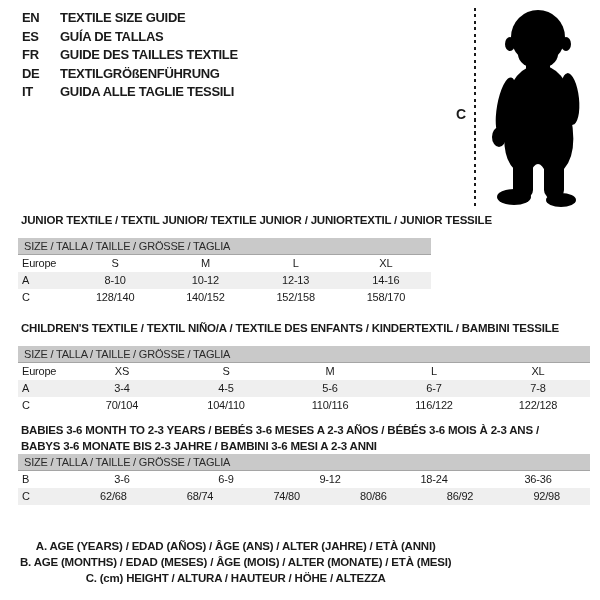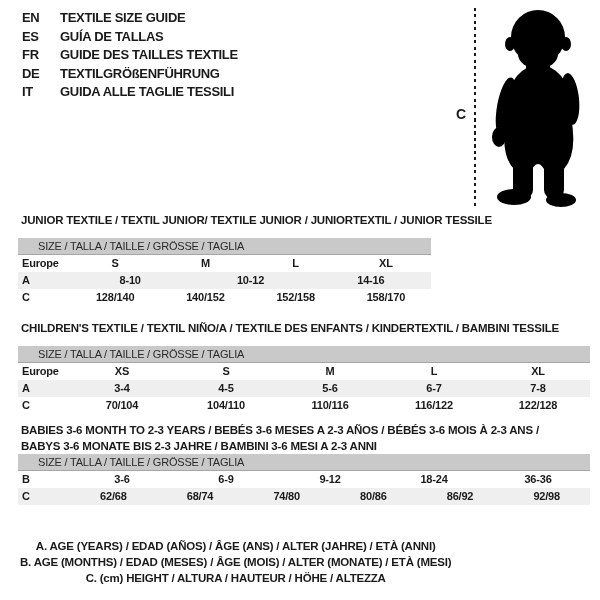--- a/index.html
+++ b/index.html
@@ -23,22 +23,22 @@
   
   .size-table { position:absolute; left:18px; }
   .t1 { top:214px; width:413px; }
   .t2 { top:322px; width:572px; }
   .t3 { top:423px; width:572px; }
   .t-title { font-weight:bold; font-size:11.5px; letter-spacing:-0.2px; margin-left:3px; white-space:nowrap; }
   .t1 .t-title, .t2 .t-title { margin-bottom:12px; }
   .t3 .t-title { line-height:15.5px; }
   .t3 .t-title-wrap { margin-bottom:0; }
   .t-head { height:17px; line-height:16px; background:var(--bar,#c9c9c9); border-bottom:1px solid #a5a5a5;
-    padding-left:20px; font-size:11px; letter-spacing:-0.2px; color:#2a2a2a; }
-  .t-row { display:flex; height:17px; line-height:17px; font-size:11px; letter-spacing:-0.2px;font-weight:bold; }
+    padding-left:6px; font-size:11px; letter-spacing:-0.2px; color:#2a2a2a; }
+  .t-row { display:flex; height:17px; line-height:17px; font-size:11px; letter-spacing:-0.2px; }
   .t-row.alt { background:var(--alt,#efefef); }
   .t-label { width:52px; padding-left:4px; }
   .t-cell { flex:1; text-align:center; }
 
   
   .legend { position:absolute; left:20px; top:538px; }
   .legend-line { font-weight:bold; font-size:11.5px; line-height:16px; letter-spacing:-0.2px; white-space:nowrap;text-align:center; }
 </style>
 </head>
 <body>
@@ -97,20 +97,21 @@
       <span class="t-label">Europe</span>
       <span class="t-cell">S</span>
       <span class="t-cell">M</span>
       <span class="t-cell">L</span>
       <span class="t-cell">XL</span>
     </div>
     <div class="t-row alt">
       <span class="t-label">A</span>
       <span class="t-cell">8-10</span>
       <span class="t-cell">10-12</span>
+      <span class="t-cell">12-13</span>
       <span class="t-cell">14-16</span>
     </div>
     <div class="t-row">
       <span class="t-label">C</span>
       <span class="t-cell">128/140</span>
       <span class="t-cell">140/152</span>
       <span class="t-cell">152/158</span>
       <span class="t-cell">158/170</span>
     </div>
   </div>

